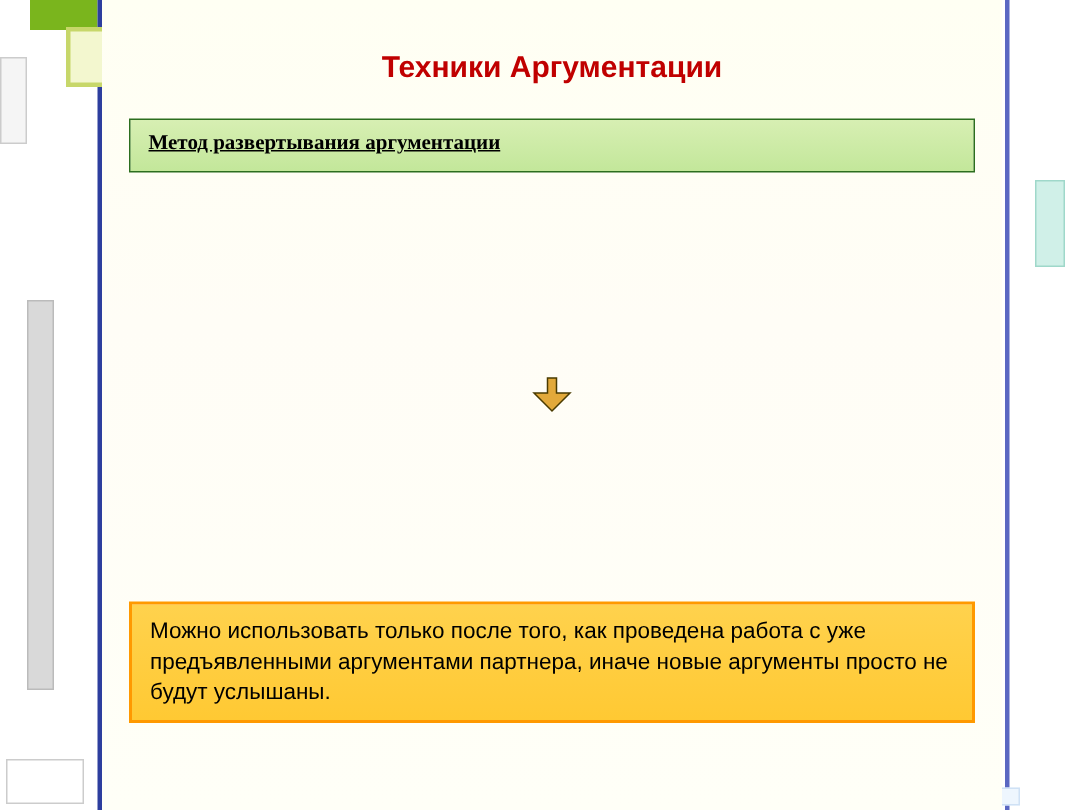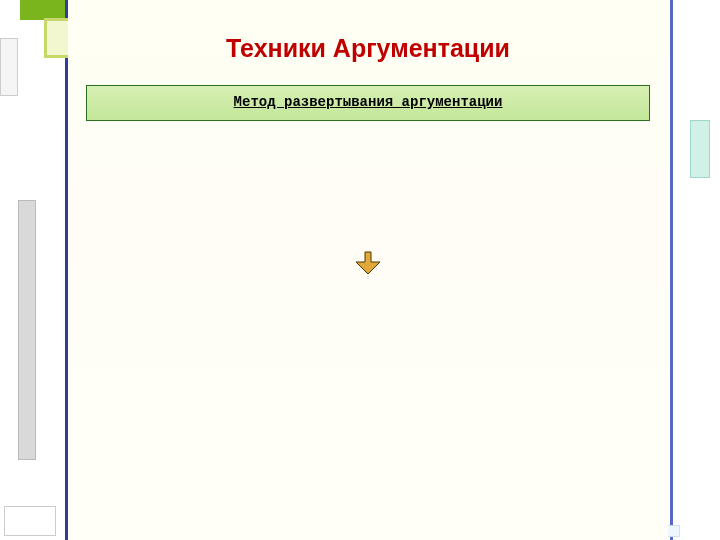--- a/index.html
+++ b/index.html
@@ -30,38 +30,38 @@
     position: absolute;
     left: 68px; top: 0; width: 600px; height: 540px;
     background: linear-gradient(#fffff3 0%, #fffdf6 40%, #fffff7 100%);
     padding: 0;
   }
 
   .title {
     text-align: center;
     color: #c00000;
     font-weight: bold;
-    font-size: 25px;
+    font-size: 20px;
     margin-top: 34px;
   }
 
   .green-box {
     margin: 22px 18px 0 18px;
     border: 1px solid #2c6e1f;
     background: linear-gradient(#d7efb3, #c3e79a);
     padding: 8px 12px 10px 12px;
     font-size: 14px;
     color: #000;
   }
   .green-box .heading {
-    text-align: center;
+    text-align: left;
     text-decoration: underline;
     font-weight: bold;
     margin-bottom: 0;
-    font-family: Liberation Mono, monospace;
+    font-family: Liberation Serif, serif;
   }
   .green-box .body {
     font-family: Verdana, Arial, sans-serif;
   }
 
   .arrow-wrap {
     position: absolute;
     left: 286px; top: 250px;
     width: 28px;
     text-align: center;
@@ -102,13 +102,14 @@
   <div class="green-box">
     <div class="heading">Метод развертывания аргументации</div>
   </div>
 
   <div class="arrow-wrap">
     <svg width="28" height="28" viewBox="0 0 28 28">
       <polygon points="11,2 17,2 17,12 26,12 14,24 2,12 11,12" fill="#e2a93a" stroke="#4a3b00" stroke-width="1"></polygon>
     </svg>
   </div>
 
+  <div class="orange-box">Можно использовать только после того, как проведена работа с уже предъявленными аргументами партнера, иначе новые аргументы просто не будут услышаны.</div>
 </div>
 
 </body></html>

